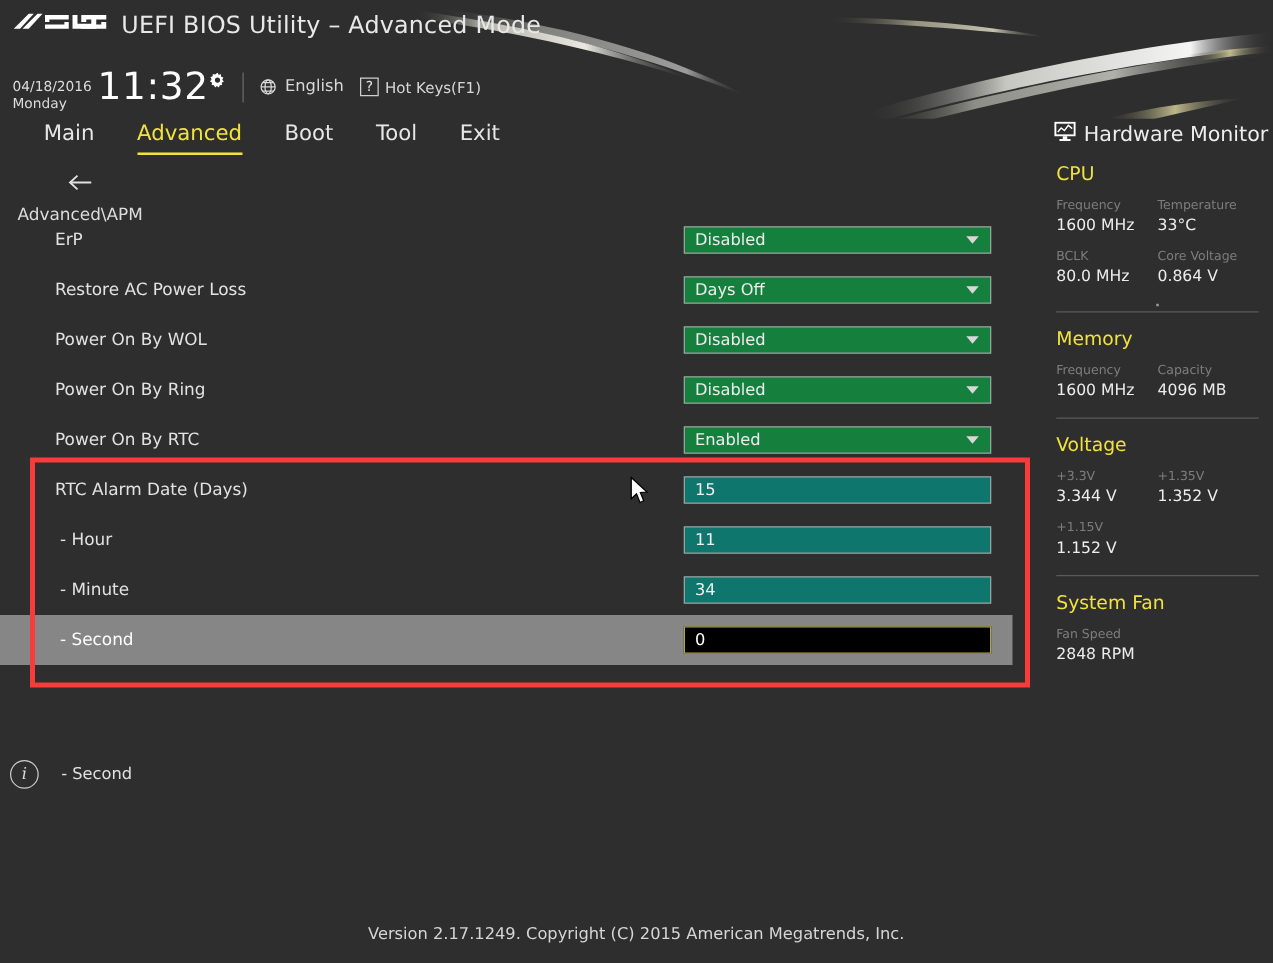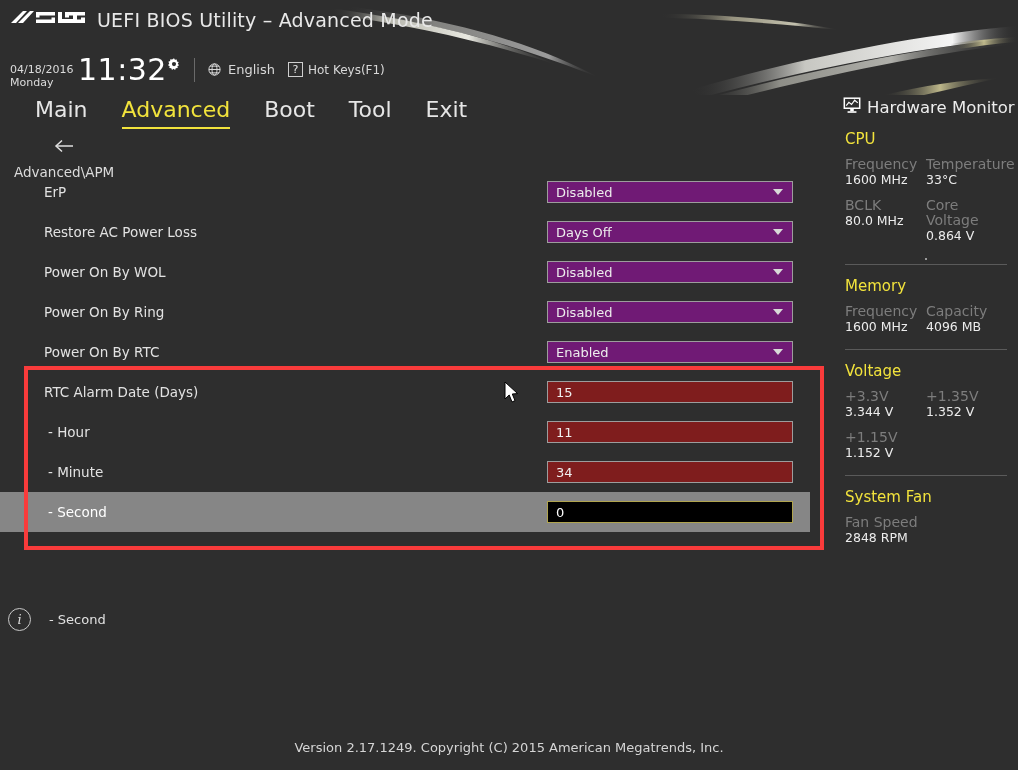--- a/index.html
+++ b/index.html
@@ -34,21 +34,21 @@
   .hotkeys { position: absolute; left: 288px; top: 62px; display: flex; align-items: center; gap: 5px; }
   .hk-box {
     width: 15px; height: 15px; border: 1px solid #cfcfcf; color: #e4e4e4;
     font-size: 11px; line-height: 13px; text-align: center;
   }
   .hk-label { font-size: 12px; color: #d8d8d8; }
 
   
   .tabs { position: absolute; left: 0; top: 97px; height: 32px; display: flex; align-items: flex-start; }
   .tab {
-    font-size: 22px; color: #e6e6e6; padding: 0 0 5px 0; margin-right: 34px;
+    font-size: 17px; color: #e6e6e6; padding: 0 0 5px 0; margin-right: 34px;
     white-space: nowrap; cursor: pointer;
   }
   .tab:first-child { margin-left: 35px; }
   .tab.active { color: #f2e33c; border-bottom: 2px solid #f2e33c; text-align: center; }
 
   
   .crumb { position: absolute; left: 14px; top: 138px; display: flex; align-items: center; gap: 12px; flex-direction: column; }
   .back-arrow { width: 20px; height: 14px; }
   .crumb-text { font-size: 13.5px; color: #dcdcdc; }
 
@@ -59,33 +59,33 @@
     position: absolute; left: 44px; top: 50%; transform: translateY(-50%);
     font-size: 13.5px; color: #e2e2e2; white-space: nowrap;
   }
   .row .label.indent { left: 48px; }
   .row.selected { background: #868686; }
   .row.selected .label { color: #ffffff; }
 
   .ctrl { position: absolute; left: 547px; top: 50%; transform: translateY(-50%); }
 
   .dropdown {
-    width: 246px; height: 22px; background: #701a75;
+    width: 246px; height: 22px; background: #15803d;
     border: 1px solid #9d9d9d; display: flex; align-items: center;
     cursor: pointer; position: relative;
   }
   .dropdown .dval { font-size: 13px; color: #ececec; padding-left: 8px; }
   .caret {
     position: absolute; right: 9px; top: 50%; transform: translateY(-50%);
     width: 0; height: 0; border-left: 5px solid transparent;
     border-right: 5px solid transparent; border-top: 6px solid #d8d8d8;
   }
 
   .field {
-    width: 246px; height: 22px; background: #7f1d1d; border: 1px solid #9d9d9d;
+    width: 246px; height: 22px; background: #0f766e; border: 1px solid #9d9d9d;
     display: flex; align-items: center; cursor: text;
   }
   .field .fval { font-size: 13px; color: #f0f0f0; padding-left: 8px; }
   .field.active { background: #000000; border: 1px solid #b0a44e; }
   .field.active .fval { color: #ffffff; }
 
   
   .annot {
     position: absolute; left: 24px; top: 366px; width: 800px; height: 184px;
     border: 4px solid #f93b3b; pointer-events: none; z-index: 5;
@@ -115,21 +115,21 @@
     position: absolute; left: 12px; top: 97px; display: flex; align-items: center; gap: 6px;
   }
   .hw-title { font-size: 16.5px; color: #ededed; white-space: nowrap; }
   .hw-body { position: absolute; left: 14px; top: 130px; width: 162px; }
 
   .hw-group { margin-bottom: 4px; }
   .hw-group-title { font-size: 15px; color: #f2e33c; margin-bottom: 9px; }
   .hw-grid { display: flex; flex-wrap: wrap; }
   .hw-cell { width: 50%; margin-bottom: 10px; }
   .hw-cell.full { width: 100%; }
-  .hw-key { font-size: 14px; color: #7d7d7d; line-height: 15px; }
+  .hw-key { font-size: 10px; color: #7d7d7d; line-height: 15px; }
   .hw-val { font-size: 12.5px; color: #ececec; line-height: 16px; }
   .hw-sep { height: 1px; background: #5a5a5a; margin: 4px 0 12px 0; }
   .hw-dot { width: 2px; height: 2px; background: #9a9a9a; margin: 0 auto 3px auto; }
 </style>
 </head>
 <body>
 
 <div id="root">
 
   <div class="header">

